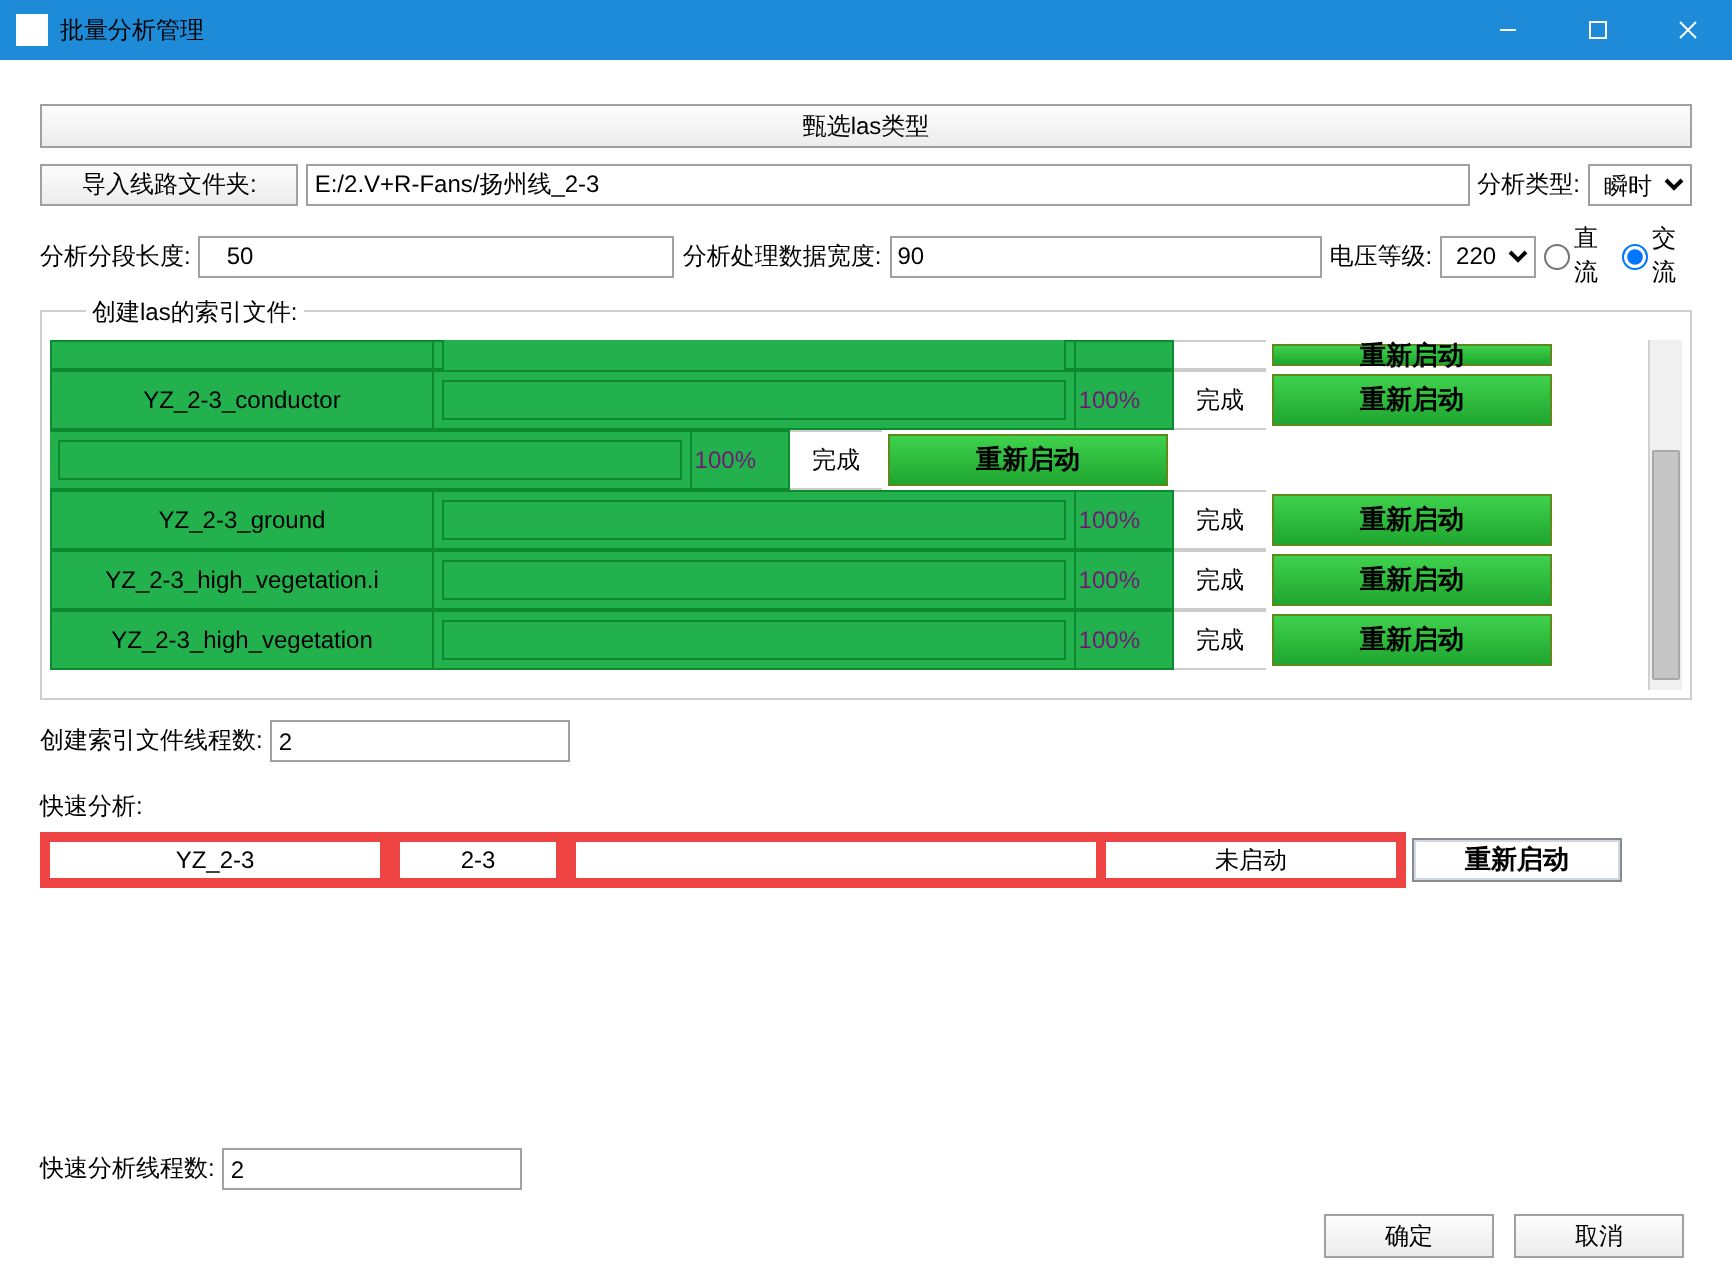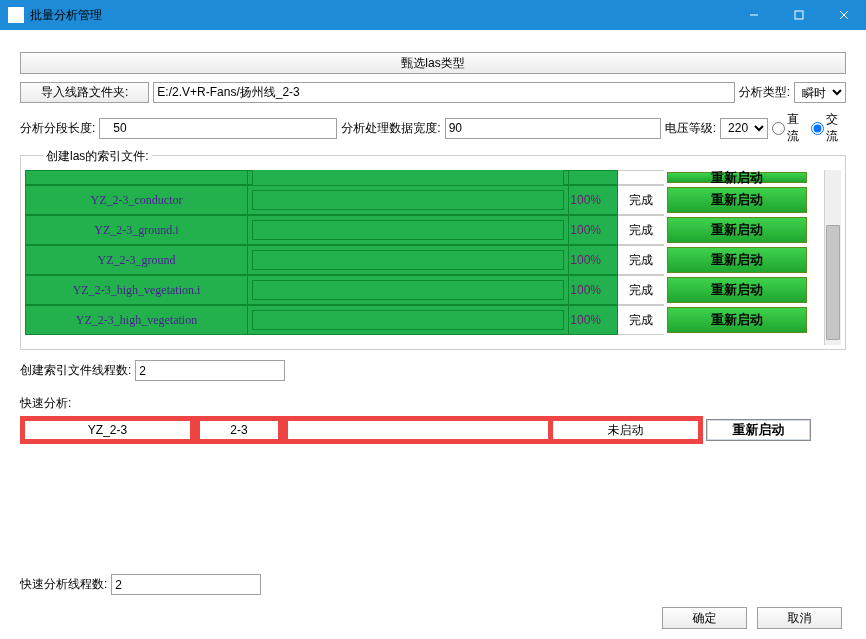--- a/index.html
+++ b/index.html
@@ -18,21 +18,21 @@
   input.txt, select.sel { height: 21px; border: 1px solid #a0a0a0; font-size: 12px; padding: 0 3px; background: #fff; }
   input.txt { flex: 1; }
   select.sel { min-width: 48px; }
   .radio-wrap { display: flex; align-items: center; gap: 2px; }
   .radio-wrap input { margin: 0; }
   .group { border: 1px solid #cfcfcf; margin-top: 10px; padding: 4px; position: relative; }
   .group-label { position: absolute; top: -8px; left: 22px; background: #fff; padding: 0 3px; font-size: 12px; }
   .index-area { height: 175px; display: flex; margin-top: 10px; }
   .index-table { flex: 1; overflow: hidden; position: relative; }
   .index-row { display: flex; height: 30px; align-items: stretch; }
-  .idx-name { width: 223px; border: 1px solid #0d8a2f; background: #22b14c; color: #4c1d95; display: flex; align-items: center; justify-content: center; font-family: Liberation Serif, serif; font-size: 12px; }
+  .idx-name { width: 192px; border: 1px solid #0d8a2f; background: #22b14c; color: #000000; display: flex; align-items: center; justify-content: center; font-family: Liberation Sans, sans-serif; font-size: 12px; }
   .idx-prog-cell { width: 320px; position: relative; border-top: 1px solid #0d8a2f; border-bottom: 1px solid #0d8a2f; background: #22b14c; display:flex; align-items:center; padding:3px 4px; }
   .idx-prog-inner { width:100%; height:20px; border:1px solid #0d8a2f; background:#22b14c; }
   .idx-pct { width: 50px; background: #22b14c; border: 1px solid #0d8a2f; color:#701a75; display:flex; align-items:center; justify-content:flex-end; padding-right:16px; font-size:12px; }
   .idx-status { width: 46px; border-top:1px solid #ccc; border-bottom:1px solid #ccc; display:flex; align-items:center; justify-content:center; font-size:12px; background:#fff; }
   .idx-btn { flex:1; max-width:140px; margin:2px 3px; border:1px solid #5e8a1c; background: linear-gradient(#3fd24d,#1fa62f); color:#000; font-weight:bold; font-size:13px; display:flex; align-items:center; justify-content:center; cursor:pointer; }
   .partial-row { height:15px; overflow:hidden; }
   .scroll-gutter { width: 17px; background:#f0f0f0; border-left:1px solid #d0d0d0; display:flex; flex-direction:column; }
   .scroll-track { flex:1; position:relative; }
   .scroll-thumb { position:absolute; left:1px; right:1px; background:#c6c6c6; border:1px solid #a8a8a8; border-radius:1px; }
   .thread-row { display:flex; align-items:center; gap:4px; margin-top:10px; }
@@ -113,21 +113,20 @@
           <div class="index-row">
             <div class="idx-name">YZ_2-3_conductor</div>
             <div class="idx-prog-cell">
               <div class="idx-prog-inner"></div>
             </div>
             <div class="idx-pct">100%</div>
             <div class="idx-status">完成</div>
             <div class="idx-btn">重新启动</div>
           </div>
           <div class="index-row">
-            <div class="idx-name">YZ_2-3_ground.i</div>
             <div class="idx-prog-cell">
               <div class="idx-prog-inner"></div>
             </div>
             <div class="idx-pct">100%</div>
             <div class="idx-status">完成</div>
             <div class="idx-btn">重新启动</div>
           </div>
           <div class="index-row">
             <div class="idx-name">YZ_2-3_ground</div>
             <div class="idx-prog-cell">

